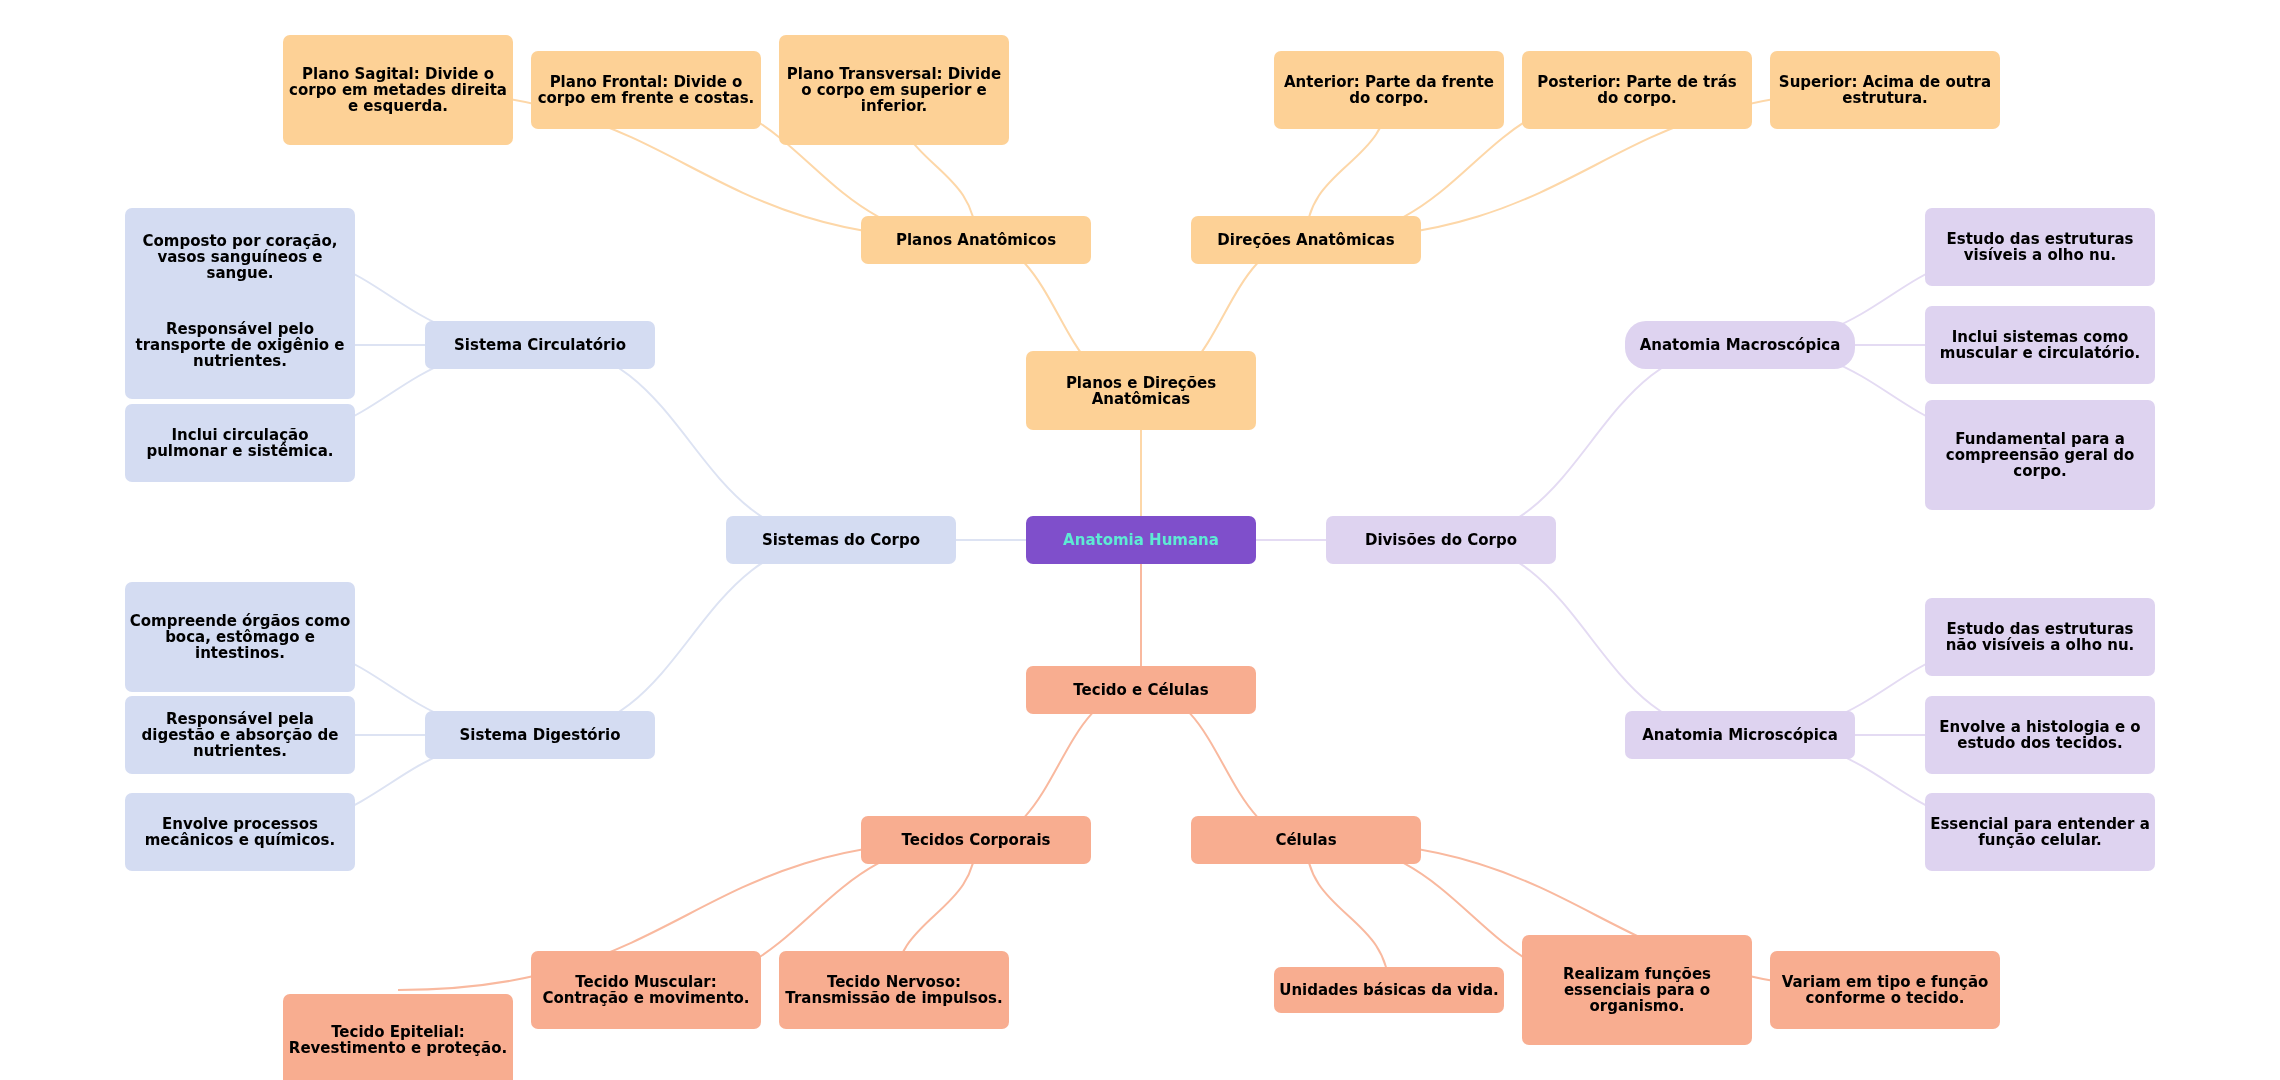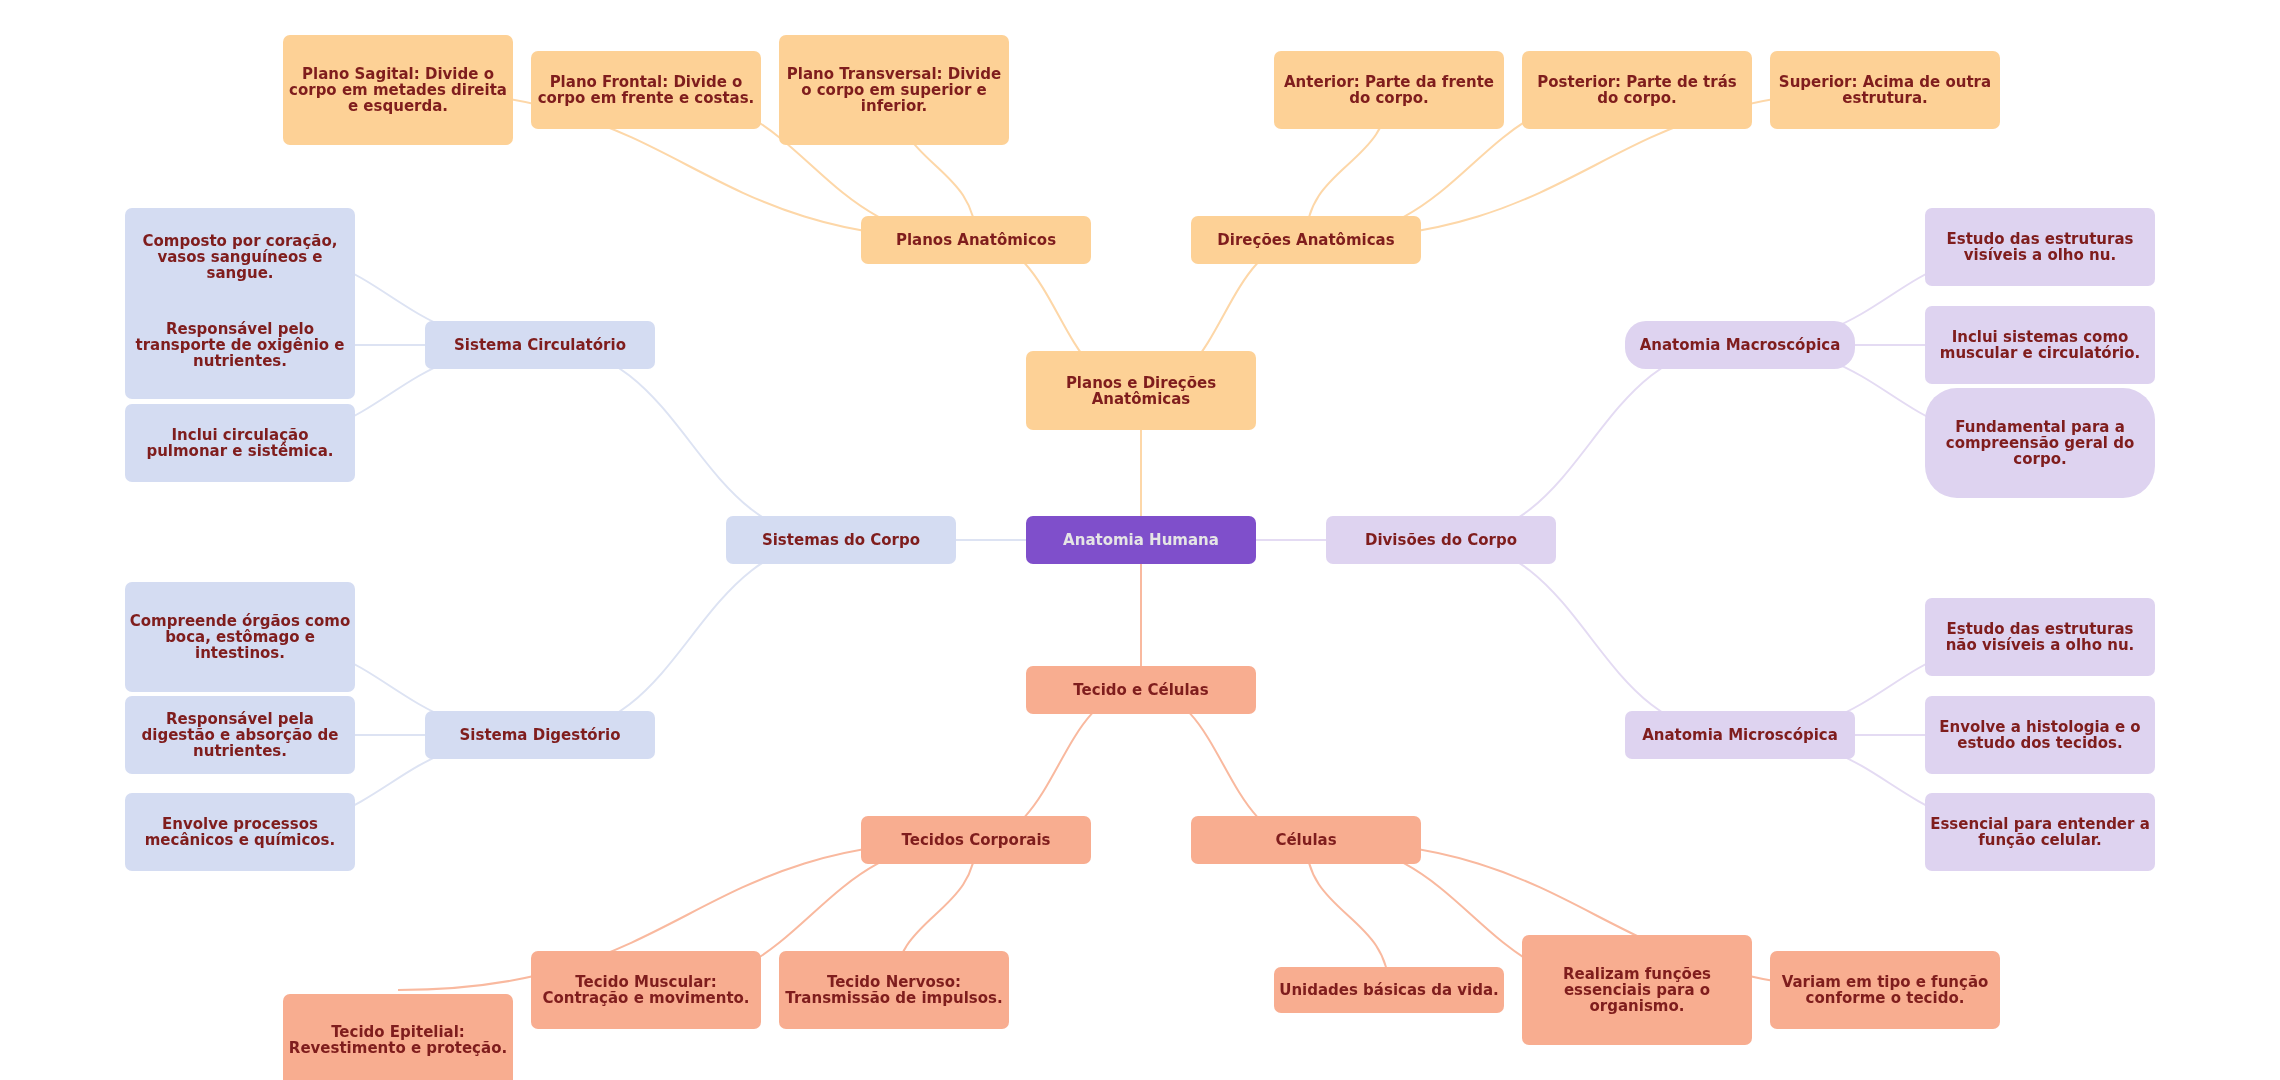--- a/index.html
+++ b/index.html
@@ -1,28 +1,28 @@
 <!DOCTYPE html>
 <html><head>
 <meta charset="utf-8">
 <style>
   html, body { margin: 0; padding: 0; background: #ffffff; }
   body { width: 2280px; height: 1080px; position: relative; overflow: hidden;
          font-family: "DejaVu Sans", sans-serif; }
   #edges { position: absolute; left: 0; top: 0; width: 2280px; height: 1080px; }
   .node { position: absolute; box-sizing: border-box; border-radius: 7px;
           display: flex; align-items: center; justify-content: center; text-align: center;
-          font-weight: bold; font-size: 15px; line-height: 16px; color: #7f1d1d;
+          font-weight: bold; font-size: 15px; line-height: 16px; color: #000000;
           padding: 0 4px; cursor: pointer; }
   .node span { display: block; }
   .c-orange { background: #fdd196; }
   .c-blue { background: #d4dcf2; }
   .c-lav { background: #ded3f0; }
   .c-salmon { background: #f8ad90; }
-  .c-root { background: #7f4fcb; color: #e5e5e5; }
+  .c-root { background: #7f4fcb; color: #5eead4; }
 </style>
 </head>
 <body>
 
 <svg id="edges">
     <path d="M1141,540 C1141,465.25 1141,465.25 1141,390.5" fill="none" stroke="#fdd7a8" stroke-width="2"></path>
     <path d="M1141,540 C991,540 991,540 841,540" fill="none" stroke="#dde3f3" stroke-width="2"></path>
     <path d="M1141,540 C1291,540 1291,540 1441,540" fill="none" stroke="#e4dbf3" stroke-width="2"></path>
     <path d="M1141,540 C1141,615 1141,615 1141,690" fill="none" stroke="#f9b99f" stroke-width="2"></path>
     <path d="M1141,390.5 C1058.5,390.5 1058.5,240 976,240" fill="none" stroke="#fdd7a8" stroke-width="2"></path>
@@ -140,21 +140,21 @@
 <div class="node c-blue" id="l-dig-2" style="left:125px;top:793px;width:230px;height:78px;">
     <span>Envolve processos mecânicos e químicos.</span>
   </div>
 
 <div class="node c-lav" id="l-macro-0" style="left:1925px;top:208px;width:230px;height:78px;">
     <span>Estudo das estruturas visíveis a olho nu.</span>
   </div>
 <div class="node c-lav" id="l-macro-1" style="left:1925px;top:306px;width:230px;height:78px;">
     <span>Inclui sistemas como muscular e circulatório.</span>
   </div>
-<div class="node c-lav" id="l-macro-2" style="left:1925px;top:388px;width:230px;height:110px;border-radius:32px;">
+<div class="node c-lav" id="l-macro-2" style="left:1925px;top:400px;width:230px;height:110px;">
     <span>Fundamental para a compreensão geral do corpo.</span>
   </div>
 
 <div class="node c-lav" id="l-micro-0" style="left:1925px;top:598px;width:230px;height:78px;">
     <span>Estudo das estruturas não visíveis a olho nu.</span>
   </div>
 <div class="node c-lav" id="l-micro-1" style="left:1925px;top:696px;width:230px;height:78px;">
     <span>Envolve a histologia e o estudo dos tecidos.</span>
   </div>
 <div class="node c-lav" id="l-micro-2" style="left:1925px;top:793px;width:230px;height:78px;">

